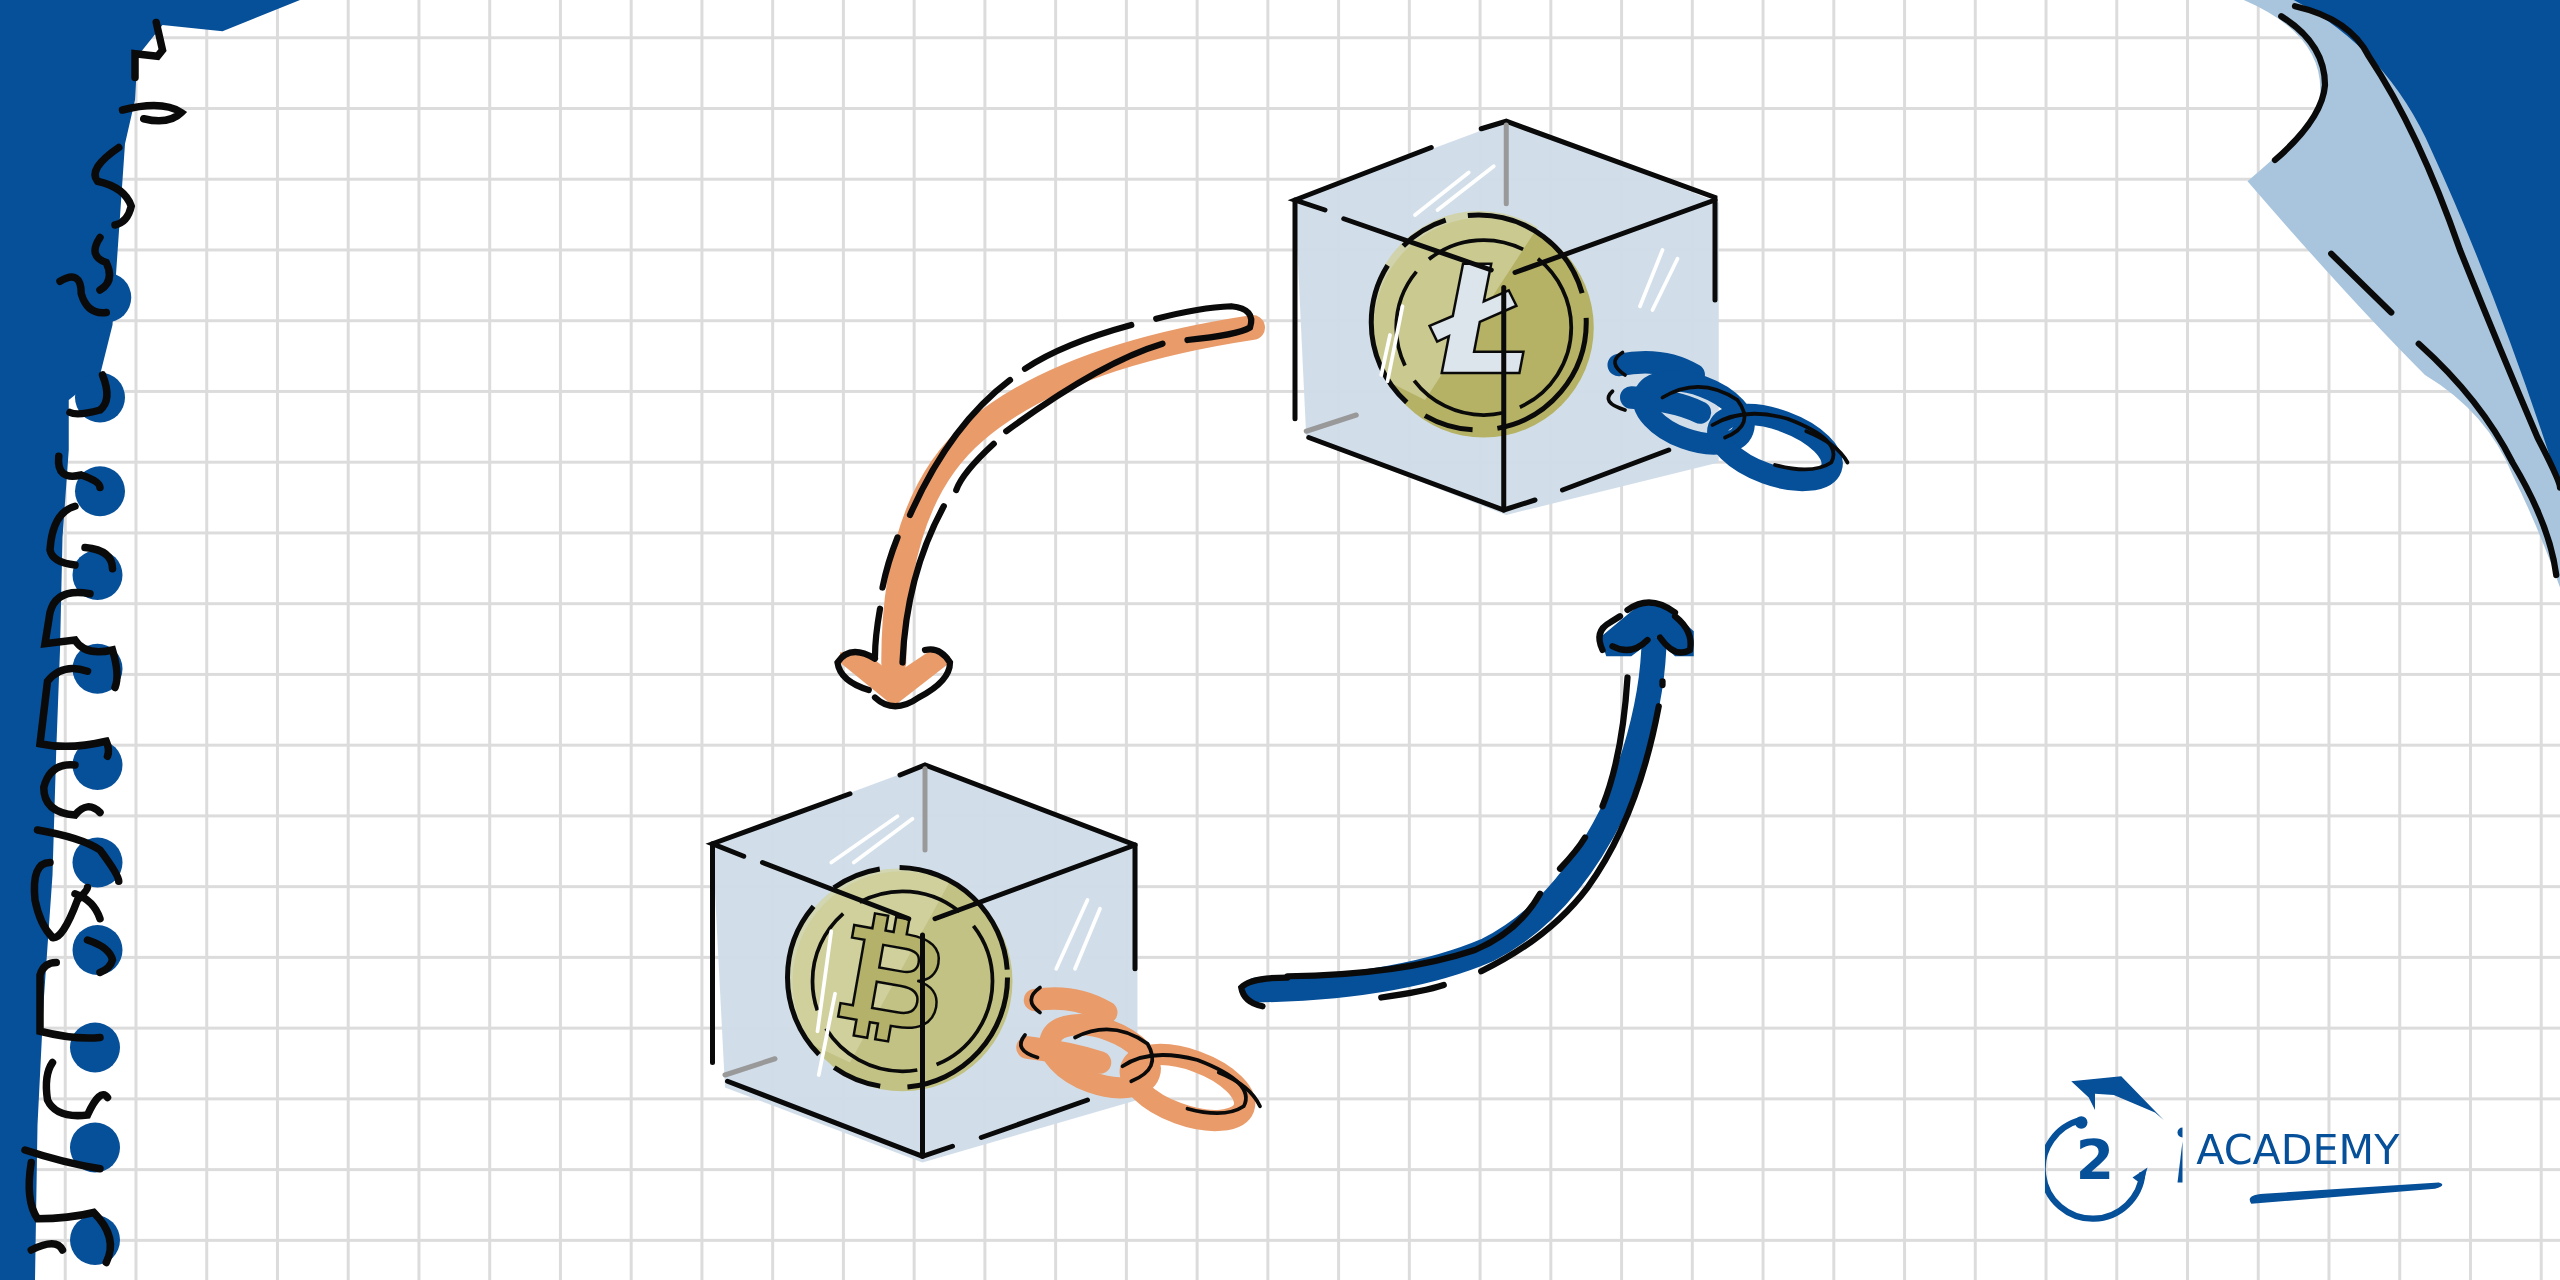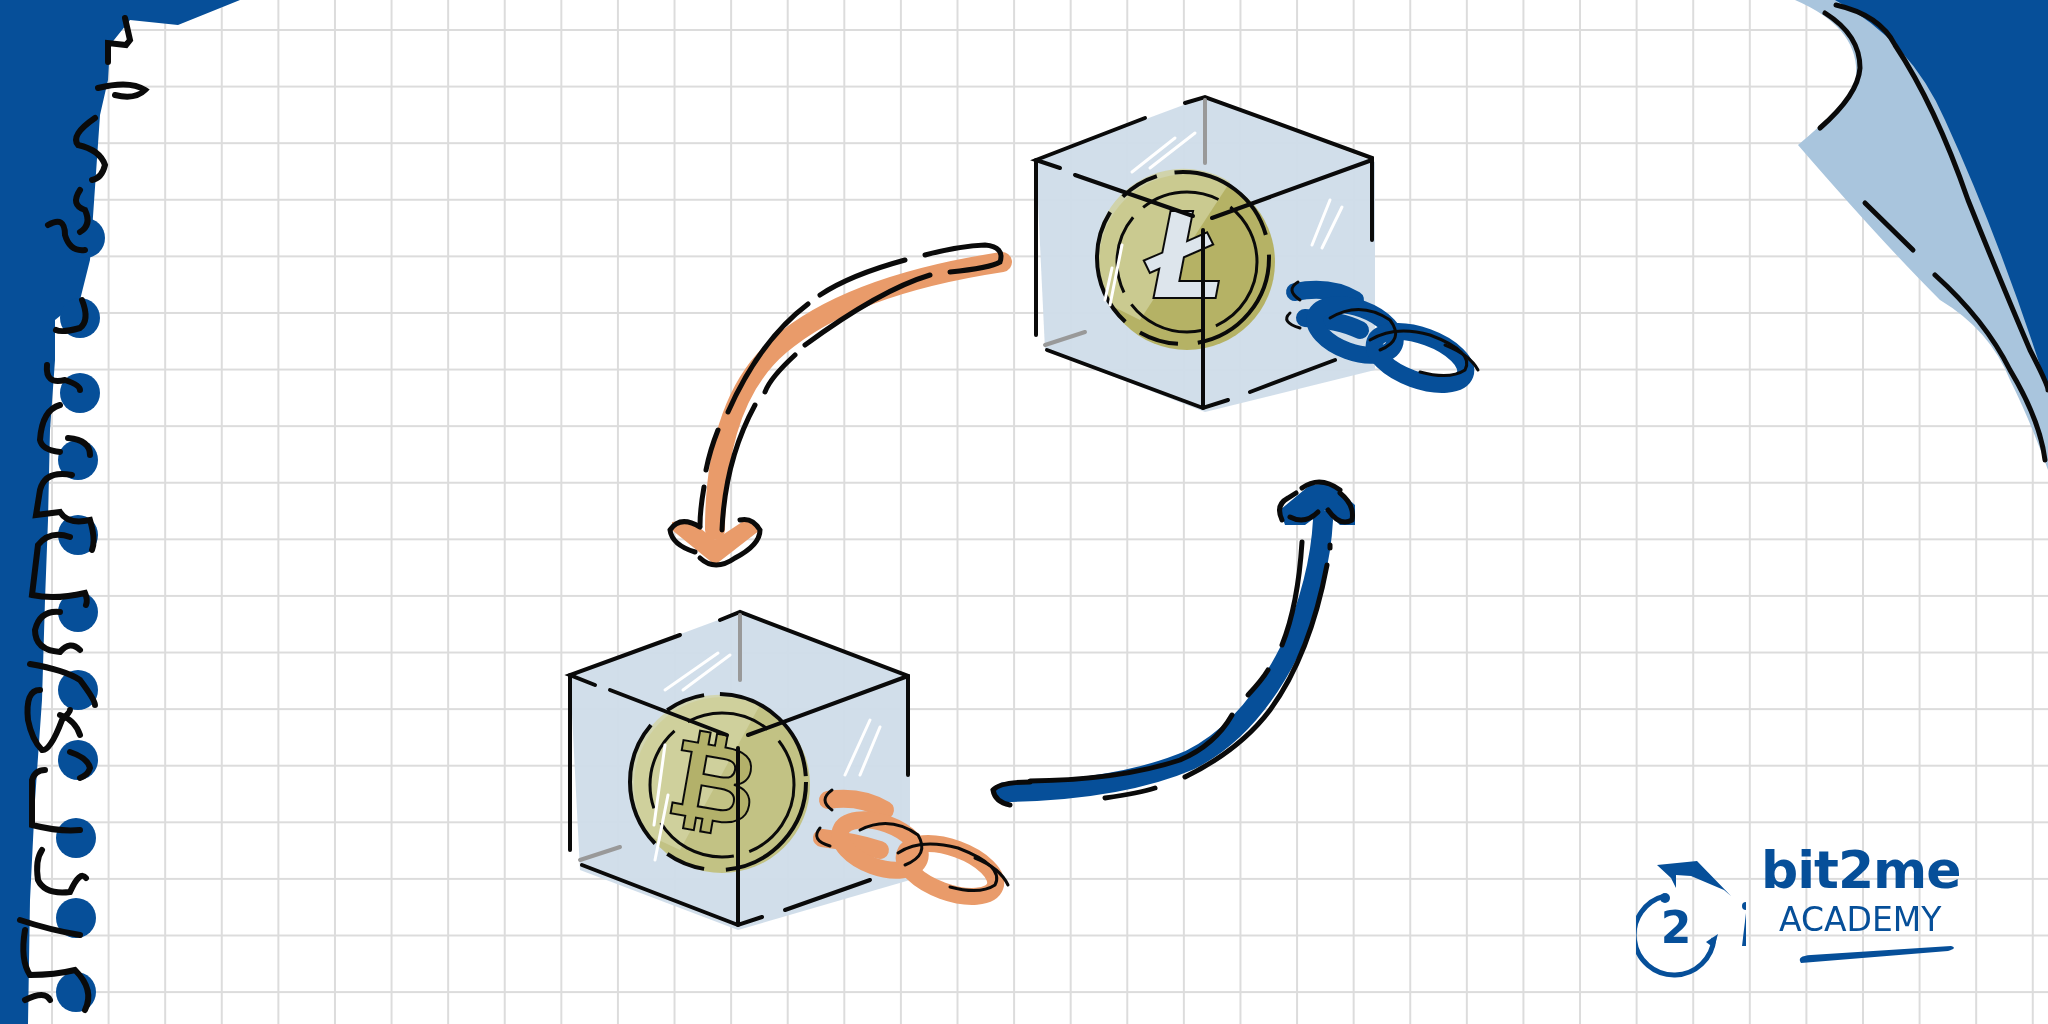--- a/index.html
+++ b/index.html
@@ -14,21 +14,21 @@
     font-family:"Liberation Sans", sans-serif;
   }
   .layer { position:absolute; left:0; top:0; width:2048px; height:1024px; }
   .logo { position:absolute; left:1636px; top:838px; width:340px; height:140px; }
   .logo-word {
     position:absolute; left:125px; top:6px; margin:0;
     font-family:"DejaVu Sans", sans-serif; font-weight:bold;
     font-size:52px; letter-spacing:-1px; color:#064f99; line-height:1;
   }
   .logo-sub {
-    position:absolute; left:143px; top:65px; margin:0;
+    position:absolute; left:121px; top:65px; margin:0;
     font-family:"DejaVu Sans", sans-serif; font-weight:normal;
     font-size:33px; letter-spacing:0px; color:#064f99; line-height:1;
   }
 </style>
 </head>
 <body>
 
 <svg class="layer" viewBox="0 0 2048 1024" xmlns="http://www.w3.org/2000/svg">
   <g>
     <path fill="#064f99" d="M0,0 L240,0 L178,25 L130,20 L110,45 L108,80 L100,115 L90,260 L80,300 L55,320 L55,360 L50,430 L48,520 L45,600 L42,700 L35,800 L30,900 L28,1024 L0,1024 Z"></path>
@@ -216,18 +216,17 @@
 <div class="logo">
   <svg width="110" height="140" viewBox="0 0 110 140" style="position:absolute;left:0;top:0;" xmlns="http://www.w3.org/2000/svg">
     <path d="M21,27 L61,23 L95,58 L88,52 L55,38 L40,37 L40,50 L35,40 Z" fill="#064f99"></path>
     <path d="M29,58 A40,40 0 1 0 78,100" fill="none" stroke="#064f99" stroke-width="5"></path>
     <circle cx="29" cy="60" r="5" fill="#064f99"></circle>
     <path d="M70,104 L82,96 L78,110 Z" fill="#064f99"></path>
     <text x="40" y="105" text-anchor="middle" font-family="DejaVu Sans, sans-serif" font-weight="bold" font-size="44" fill="#064f99">2</text>
     <circle cx="112" cy="68" r="4" fill="#064f99" transform="translate(-2,0)"></circle>
     <path d="M106,108 L110,75 L114,108 Z" fill="#064f99"></path>
   </svg>
-  <p class="logo-word">bit2me</p>
   <p class="logo-sub">ACADEMY</p>
   <svg width="340" height="140" viewBox="0 0 340 140" style="position:absolute;left:0;top:0;pointer-events:none;" xmlns="http://www.w3.org/2000/svg">
     <path d="M165,125 Q160,118 175,117 L315,108 Q322,110 312,113 Z" fill="#064f99"></path>
   </svg>
 </div>
 
 </body></html>

